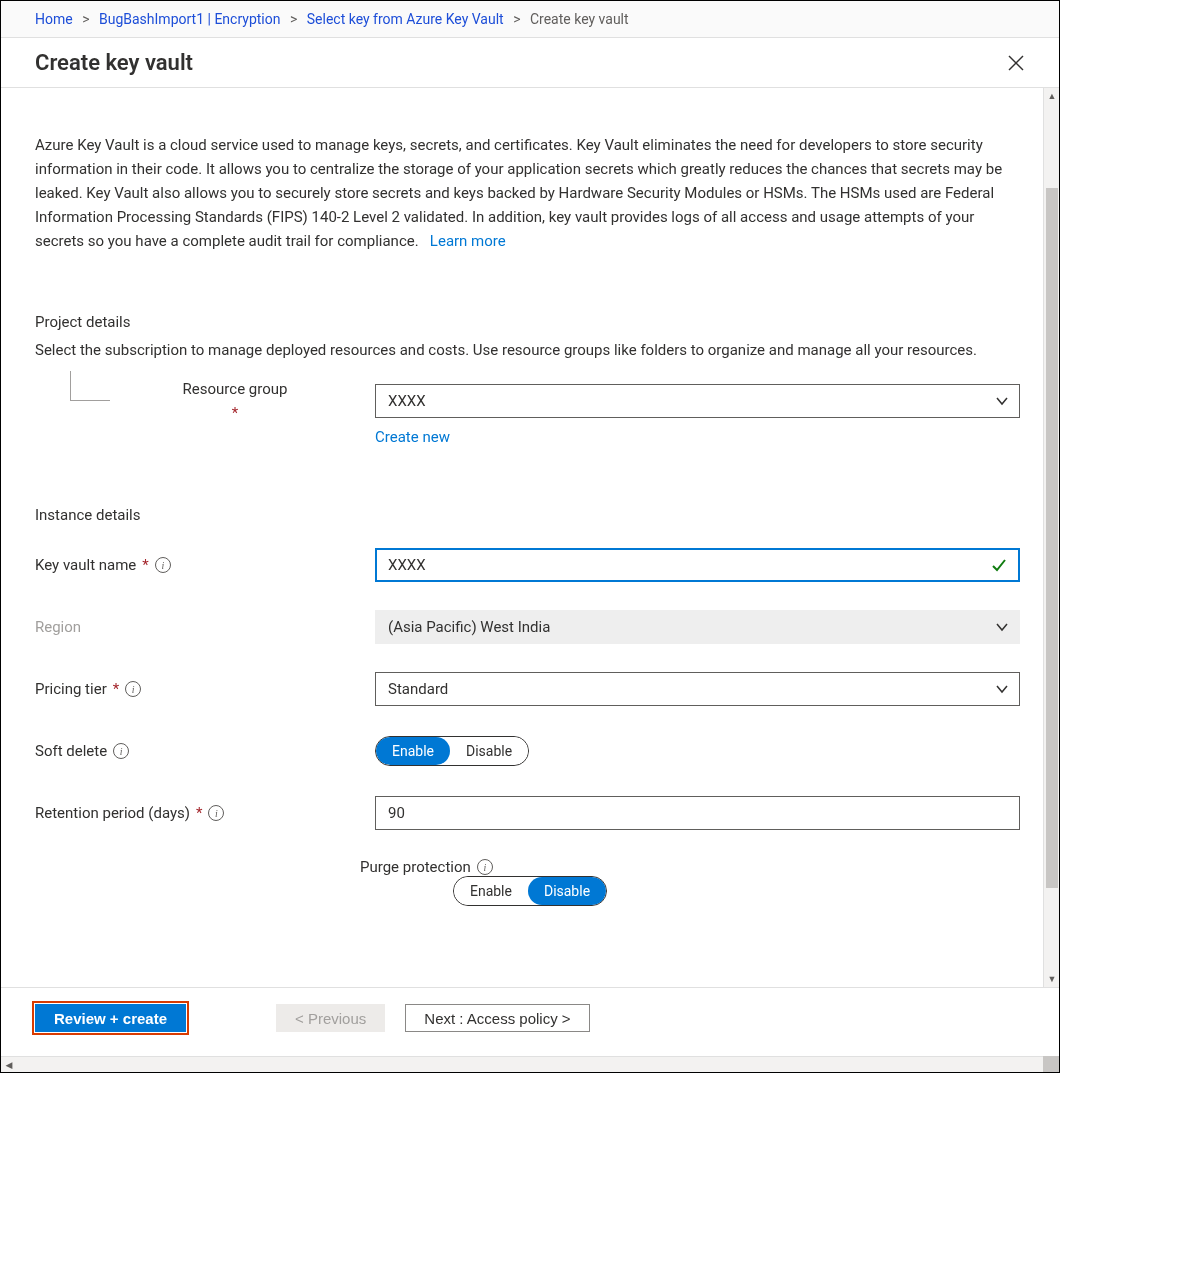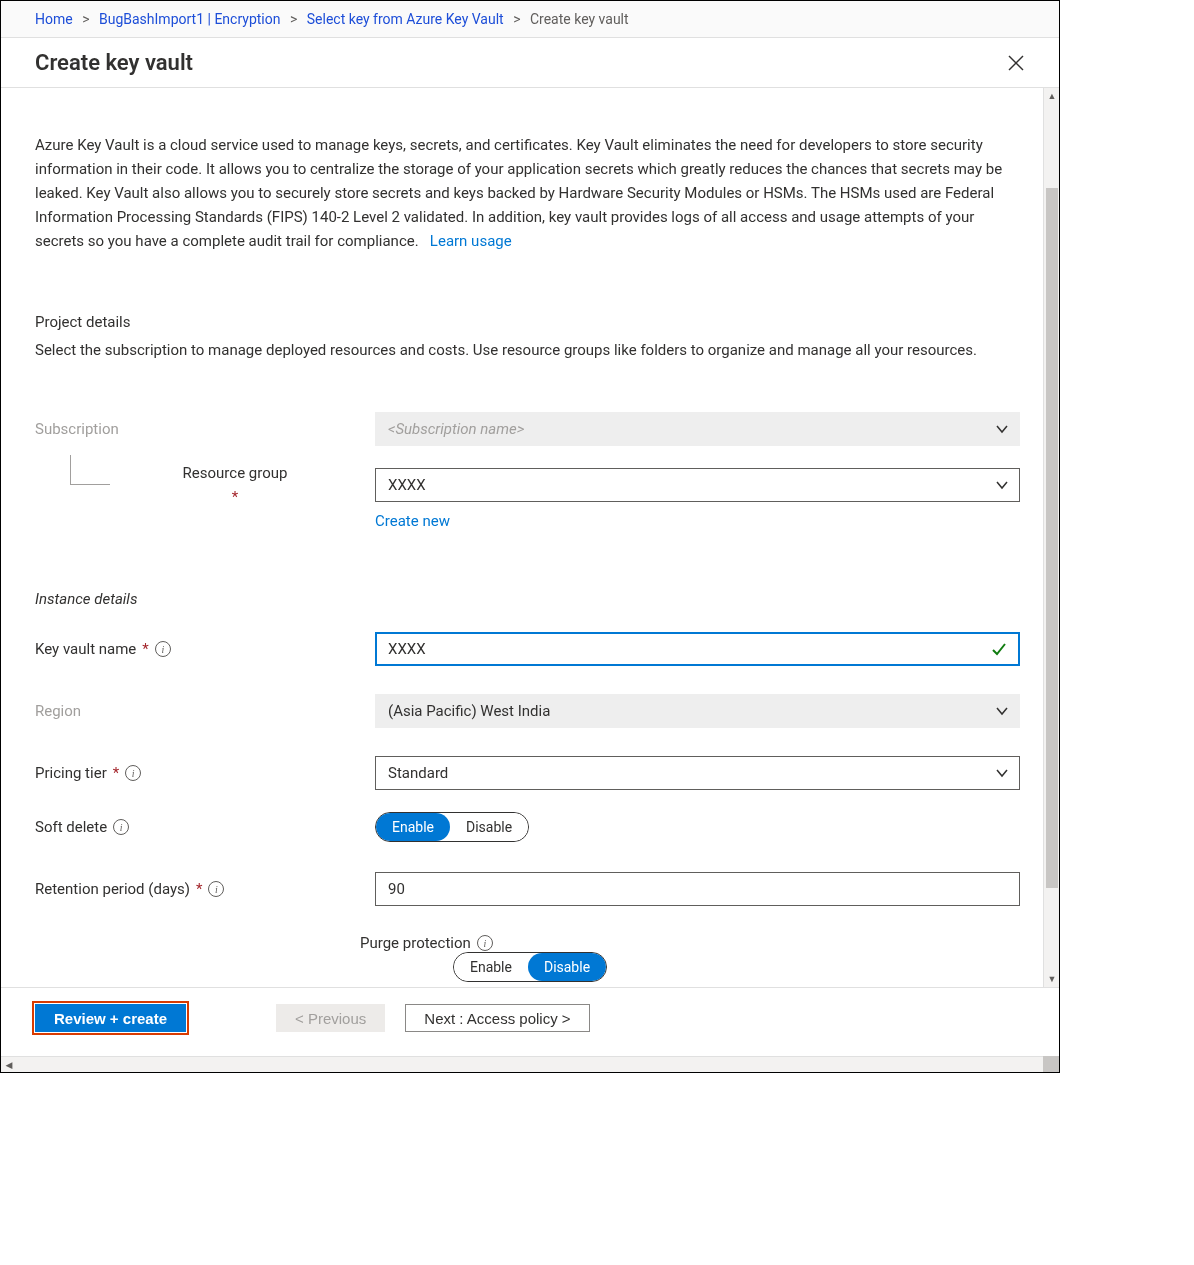--- a/index.html
+++ b/index.html
@@ -299,56 +299,45 @@
       <line x1="2" y1="2" x2="16" y2="16"></line>
         <line x1="16" y1="2" x2="2" y2="16"></line>
     </svg>
   </div>
 
   <div class="scroll-area">
     <div class="content">
 
       <p class="intro">
         <span>Azure Key Vault is a cloud service used to manage keys, secrets, and certificates. Key Vault eliminates the need for developers to store security information in their code. It allows you to centralize the storage of your application secrets which greatly reduces the chances that secrets may be leaked. Key Vault also allows you to securely store secrets and keys backed by Hardware Security Modules or HSMs. The HSMs used are Federal Information Processing Standards (FIPS) 140-2 Level 2 validated. In addition, key vault provides logs of all access and usage attempts of your secrets so you have a complete audit trail for compliance.</span>
-        &nbsp;&nbsp;<a>Learn usage</a>
+        &nbsp;&nbsp;<a>Learn more</a>
       </p>
 
       <div class="section-heading">Project details</div>
       <p class="section-sub">Select the subscription to manage deployed resources and costs. Use resource groups like folders to organize and manage all your resources.</p>
 
-      <div class="form-row" style="margin-top:50px;">
-        <div class="form-label disabled">Subscription</div>
-        <div class="control">
-          <div class="select-box disabled">
-            <span>&lt;Subscription name&gt;</span>
-            <svg class="chevron" viewBox="0 0 14 14" fill="none" stroke="#a19f9d" stroke-width="1.5">
-                <polyline points="2,4 7,10 12,4"></polyline>
-              </svg>
-          </div>
-        </div>
-      </div>
 
       <div class="form-row" style="margin-top:18px;">
         <div class="form-label indented">
           <span class="ind-line"></span>
           <span>Resource group</span>
           <span class="req">*</span>
         </div>
         <div class="control">
           <div class="select-box">
             <span>XXXX</span>
             <svg class="chevron" viewBox="0 0 14 14" fill="none" stroke-width="1.5">
                 <polyline points="2,4 7,10 12,4"></polyline>
               </svg>
           </div>
         </div>
       </div>
       <a class="helper-link">Create new</a>
 
-      <div class="section-heading" style="font-style:italic;">Instance details</div>
+      <div class="section-heading" style="">Instance details</div>
 
       <div class="form-row">
         <div class="form-label">
           <span>Key vault name</span>
           <span class="req">*</span>
           <span class="info">i</span>
         </div>
         <div class="control">
           <div class="select-box focus" style="cursor:text;">
             <span>XXXX</span>
@@ -380,21 +369,21 @@
         <div class="control">
           <div class="select-box">
             <span>Standard</span>
             <svg class="chevron" viewBox="0 0 14 14" fill="none" stroke-width="1.5">
                 <polyline points="2,4 7,10 12,4"></polyline>
               </svg>
           </div>
         </div>
       </div>
 
-      <div class="form-row" style="margin-top:20px;align-items:center;">
+      <div class="form-row" style="margin-top:28px;align-items:center;">
         <div class="form-label">
           <span>Soft delete</span>
           <span class="info">i</span>
         </div>
         <div class="control">
           <div class="toggle-group">
             <div class="toggle-btn active">Enable</div>
             <div class="toggle-btn">Disable</div>
           </div>
         </div>

